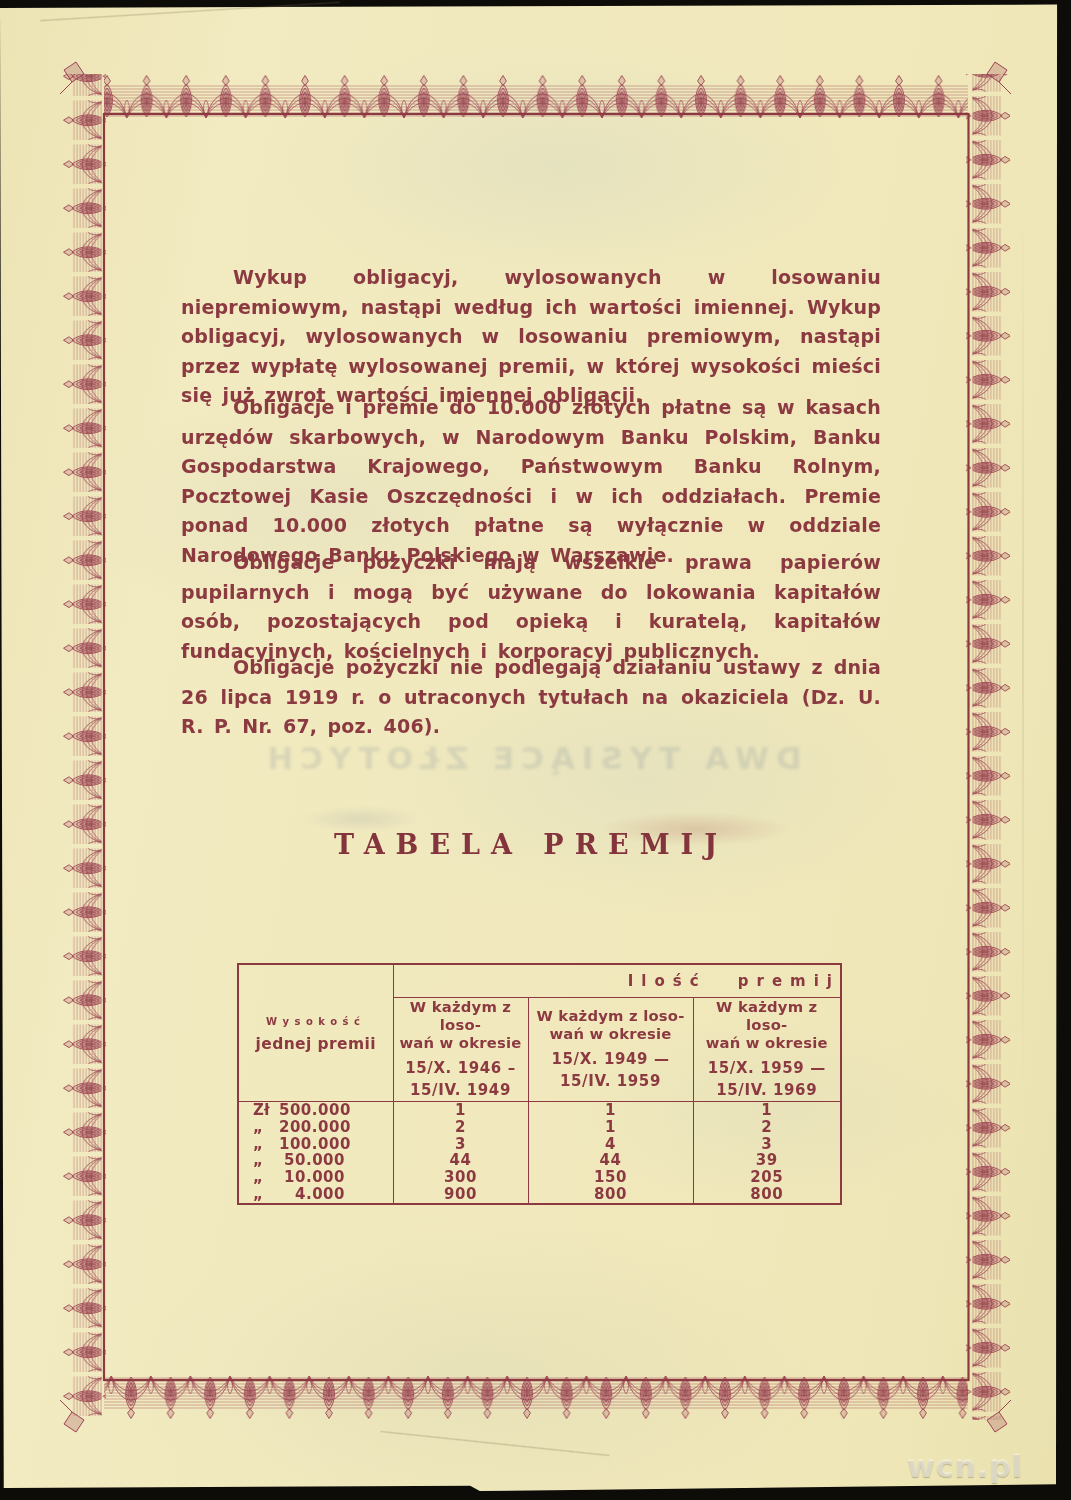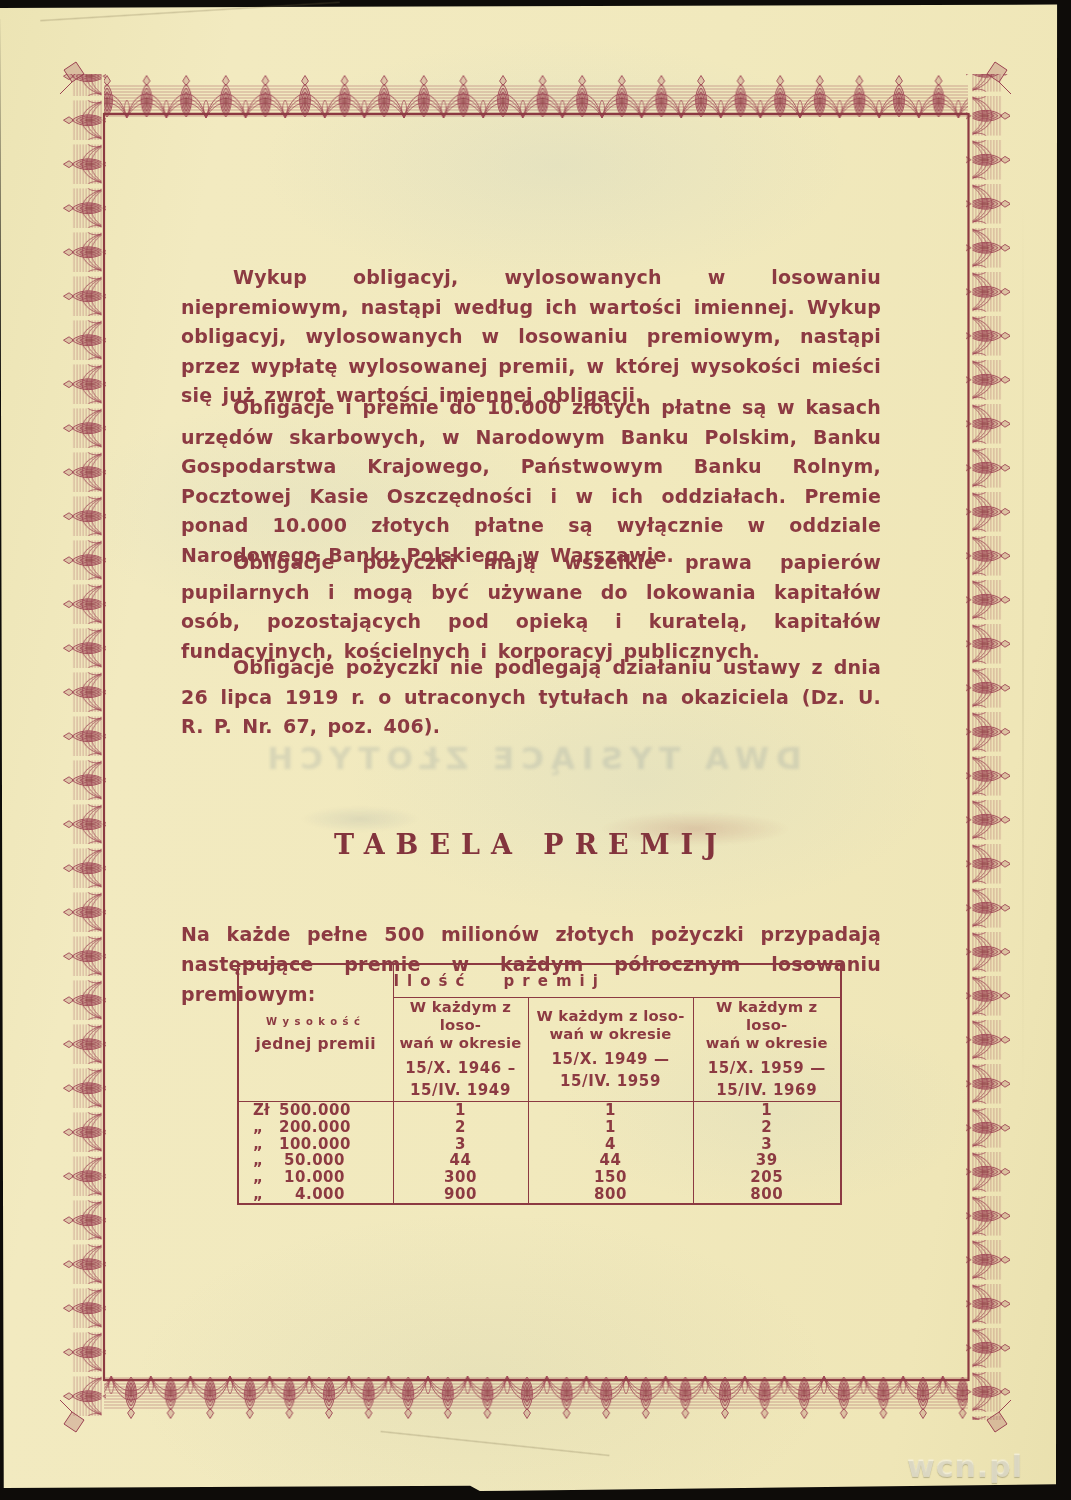--- a/index.html
+++ b/index.html
@@ -29,21 +29,21 @@
        transform:scaleX(-1);color:rgba(96,118,142,.17);font-weight:bold;
        font-size:31px;letter-spacing:7px;filter:blur(1.6px);}
   .smudge{position:absolute;border-radius:50%;
        background:radial-gradient(ellipse, rgba(158,74,66,.20), transparent 70%);
        filter:blur(1px);}
   
   table.prem{position:absolute;left:237px;top:963px;border-collapse:collapse;
        table-layout:fixed;color:#8c3a42;}
   table.prem td{border:1.5px solid #8c3a42;padding:0;}
   table.prem{border:2.5px solid #8c3a42;}
-  td.gh{height:32px;text-align:left;font-size:15px;font-weight:bold;
+  td.gh{height:32px;text-align:right;font-size:15px;font-weight:bold;
        letter-spacing:8px;word-spacing:18px;vertical-align:middle;}
   td.c1h{text-align:center;vertical-align:middle;}
   .c1a{font-size:10px;font-weight:bold;letter-spacing:5.5px;line-height:22px;}
   .c1b{font-size:15.5px;font-weight:bold;letter-spacing:.4px;line-height:22px;}
   td.ph{height:72px;text-align:center;vertical-align:middle;}
   .phl{font-size:14.8px;font-weight:bold;line-height:18px;letter-spacing:.2px;}
   .phd{font-size:15px;font-weight:bold;line-height:21px;letter-spacing:.6px;margin-top:1px;}
   .phd1{margin-top:6px;}
   td.bc{vertical-align:top;padding-top:9px;padding-bottom:11px;}
   .amtrow{display:flex;padding-left:14px;line-height:16.8px;
@@ -110,21 +110,20 @@
   <p class="par" style="top:244px;">Wykup obligacyj, wylosowanych w losowaniu niepremiowym, nastąpi według ich wartości imiennej.  Wykup obligacyj, wylosowanych w losowaniu premiowym, nastąpi przez wypłatę wylosowanej premii, w której wysokości mieści się już zwrot wartości imiennej obligacji.</p>
   <p class="par" style="top:374px;">Obligacje i premie do 10.000 złotych płatne są w kasach urzędów skarbowych, w Narodowym Banku Polskim, Banku Gospodarstwa Krajowego, Państwowym Banku Rolnym, Pocztowej Kasie Oszczędności i w ich oddziałach.  Premie ponad 10.000 złotych płatne są wyłącznie w oddziale Narodowego Banku Polskiego w Warszawie.</p>
   <p class="par" style="top:529px;">Obligacje pożyczki mają wszelkie prawa papierów pupilarnych i mogą być używane do lokowania kapitałów osób, pozostających pod opieką i kuratelą, kapitałów fundacyjnych, kościelnych i korporacyj publicznych.</p>
   <p class="par" style="top:634px;">Obligacje pożyczki nie podlegają działaniu ustawy z dnia 26 lipca 1919 r. o utraconych tytułach na okaziciela (Dz. U. R. P. Nr. 67, poz. 406).</p>
 
   <div class="ghost" style="top:740px;">DWA TYSIĄCE ZŁOTYCH</div>
   <div class="smudge" style="left:600px;top:812px;width:190px;height:34px;"></div>
   <div class="smudge" style="left:300px;top:806px;width:120px;height:26px;background:radial-gradient(ellipse, rgba(96,118,142,.14), transparent 70%);"></div>
 
   <h2 class="heading" style="top:807px;">TABELA PREMIJ</h2>
-  <p class="par" style="top:871px;line-height:30px;"><span style="display:block;height:29px;"></span><span>Na każde pełne 500 milionów złotych pożyczki przypadają następujące premie w każdym półrocznym losowaniu premiowym:</span></p>
 
   <table class="prem">
     <colgroup>
       <col style="width:155px;">
         <col style="width:135px;">
         <col style="width:165px;">
         <col style="width:148px;">
     </colgroup>
     <tbody>
         <tr>

